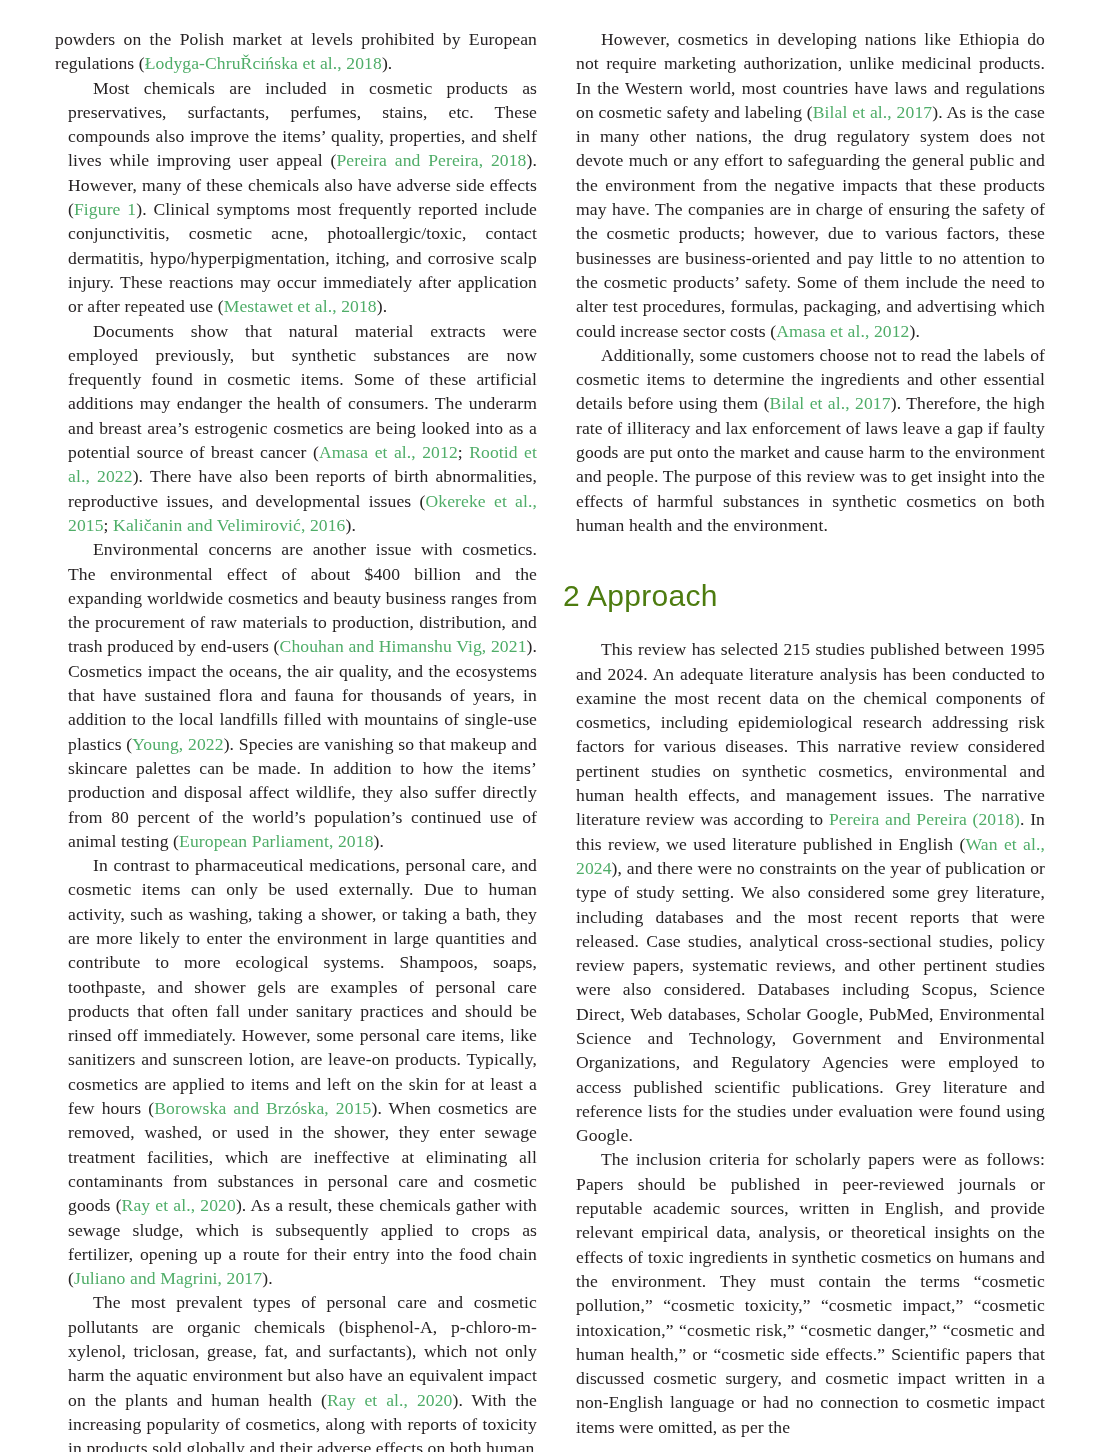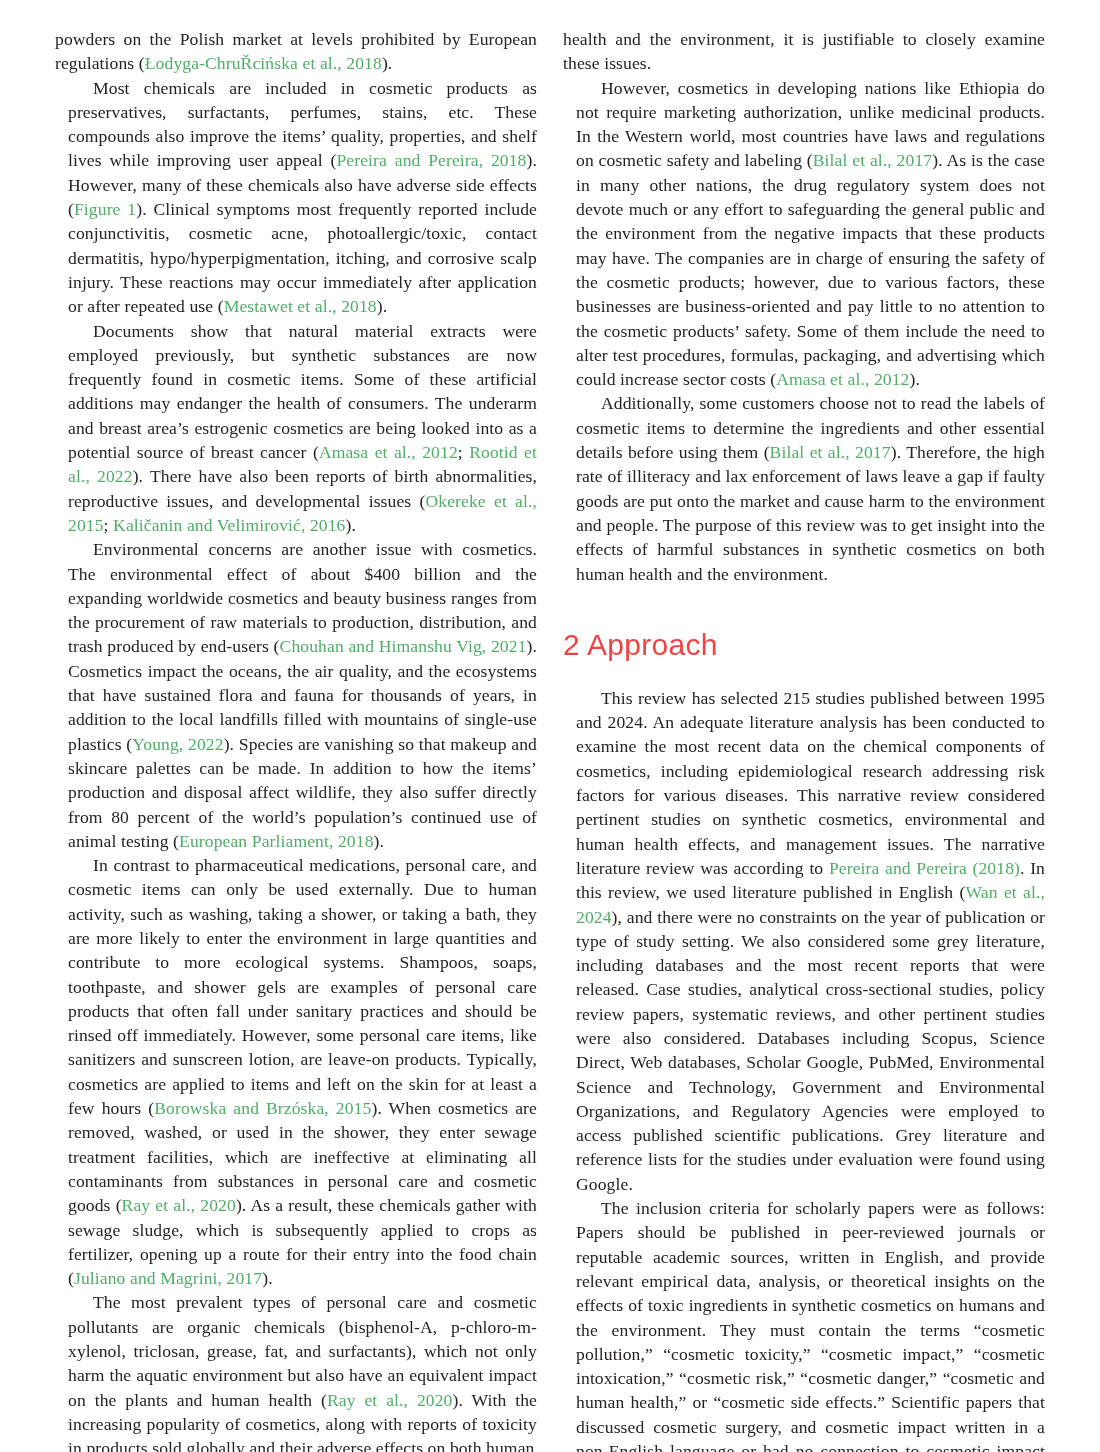--- a/index.html
+++ b/index.html
@@ -39,40 +39,39 @@
     margin-left: 13px;
   }
   .cite {
     color: #4fad68;
   }
   h2.section-heading {
     font-family: "Liberation Sans", sans-serif;
     font-weight: 500;
     font-size: 30px;
     line-height: 36px;
-    color: #ef4444;
+    color: #4d7c0f;
     margin: 41px 0 23px 0;
     letter-spacing: 0.3px;
   }
 </style>
 </head>
 <body>
 
 <div class="page">
   <div class="col" id="left-col">
       <p class="para"><span>powders on the Polish market at levels prohibited by European regulations (</span><span class="cite">Łodyga-ChruŘcińska et al., 2018</span><span>).</span></p>
       <p class="para indent"><span>Most chemicals are included in cosmetic products as preservatives, surfactants, perfumes, stains, etc. These compounds also improve the items’ quality, properties, and shelf lives while improving user appeal (</span><span class="cite">Pereira and Pereira, 2018</span><span>). However, many of these chemicals also have adverse side effects (</span><span class="cite">Figure 1</span><span>). Clinical symptoms most frequently reported include conjunctivitis, cosmetic acne, photoallergic/toxic, contact dermatitis, hypo/hyperpigmentation, itching, and corrosive scalp injury. These reactions may occur immediately after application or after repeated use (</span><span class="cite">Mestawet et al., 2018</span><span>).</span></p>
       <p class="para indent"><span>Documents show that natural material extracts were employed previously, but synthetic substances are now frequently found in cosmetic items. Some of these artificial additions may endanger the health of consumers. The underarm and breast area’s estrogenic cosmetics are being looked into as a potential source of breast cancer (</span><span class="cite">Amasa et al., 2012</span><span>; </span><span class="cite">Rootid et al., 2022</span><span>). There have also been reports of birth abnormalities, reproductive issues, and developmental issues (</span><span class="cite">Okereke et al., 2015</span><span>; </span><span class="cite">Kaličanin and Velimirović, 2016</span><span>).</span></p>
       <p class="para indent"><span>Environmental concerns are another issue with cosmetics. The environmental effect of about $400 billion and the expanding worldwide cosmetics and beauty business ranges from the procurement of raw materials to production, distribution, and trash produced by end-users (</span><span class="cite">Chouhan and Himanshu Vig, 2021</span><span>). Cosmetics impact the oceans, the air quality, and the ecosystems that have sustained flora and fauna for thousands of years, in addition to the local landfills filled with mountains of single-use plastics (</span><span class="cite">Young, 2022</span><span>). Species are vanishing so that makeup and skincare palettes can be made. In addition to how the items’ production and disposal affect wildlife, they also suffer directly from 80 percent of the world’s population’s continued use of animal testing (</span><span class="cite">European Parliament, 2018</span><span>).</span></p>
       <p class="para indent"><span>In contrast to pharmaceutical medications, personal care, and cosmetic items can only be used externally. Due to human activity, such as washing, taking a shower, or taking a bath, they are more likely to enter the environment in large quantities and contribute to more ecological systems. Shampoos, soaps, toothpaste, and shower gels are examples of personal care products that often fall under sanitary practices and should be rinsed off immediately. However, some personal care items, like sanitizers and sunscreen lotion, are leave-on products. Typically, cosmetics are applied to items and left on the skin for at least a few hours (</span><span class="cite">Borowska and Brzóska, 2015</span><span>). When cosmetics are removed, washed, or used in the shower, they enter sewage treatment facilities, which are ineffective at eliminating all contaminants from substances in personal care and cosmetic goods (</span><span class="cite">Ray et al., 2020</span><span>). As a result, these chemicals gather with sewage sludge, which is subsequently applied to crops as fertilizer, opening up a route for their entry into the food chain (</span><span class="cite">Juliano and Magrini, 2017</span><span>).</span></p>
       <p class="para indent"><span>The most prevalent types of personal care and cosmetic pollutants are organic chemicals (bisphenol-A, p-chloro-m-xylenol, triclosan, grease, fat, and surfactants), which not only harm the aquatic environment but also have an equivalent impact on the plants and human health (</span><span class="cite">Ray et al., 2020</span><span>). With the increasing popularity of cosmetics, along with reports of toxicity in products sold globally and their adverse effects on both human</span></p>
     </div>
   <div class="col" id="right-col">
     <div id="right-before">
-        <p class="para"><span>health and the environment, it is justifiable to closely examine these issues.</span></p>
         <p class="para indent"><span>However, cosmetics in developing nations like Ethiopia do not require marketing authorization, unlike medicinal products. In the Western world, most countries have laws and regulations on cosmetic safety and labeling (</span><span class="cite">Bilal et al., 2017</span><span>). As is the case in many other nations, the drug regulatory system does not devote much or any effort to safeguarding the general public and the environment from the negative impacts that these products may have. The companies are in charge of ensuring the safety of the cosmetic products; however, due to various factors, these businesses are business-oriented and pay little to no attention to the cosmetic products’ safety. Some of them include the need to alter test procedures, formulas, packaging, and advertising which could increase sector costs (</span><span class="cite">Amasa et al., 2012</span><span>).</span></p>
         <p class="para indent"><span>Additionally, some customers choose not to read the labels of cosmetic items to determine the ingredients and other essential details before using them (</span><span class="cite">Bilal et al., 2017</span><span>). Therefore, the high rate of illiteracy and lax enforcement of laws leave a gap if faulty goods are put onto the market and cause harm to the environment and people. The purpose of this review was to get insight into the effects of harmful substances in synthetic cosmetics on both human health and the environment.</span></p>
       </div>
     <h2 class="section-heading">2 Approach</h2>
     <div id="right-after">
         <p class="para indent"><span>This review has selected 215 studies published between 1995 and 2024. An adequate literature analysis has been conducted to examine the most recent data on the chemical components of cosmetics, including epidemiological research addressing risk factors for various diseases. This narrative review considered pertinent studies on synthetic cosmetics, environmental and human health effects, and management issues. The narrative literature review was according to </span><span class="cite">Pereira and Pereira (2018)</span><span>. In this review, we used literature published in English (</span><span class="cite">Wan et al., 2024</span><span>), and there were no constraints on the year of publication or type of study setting. We also considered some grey literature, including databases and the most recent reports that were released. Case studies, analytical cross-sectional studies, policy review papers, systematic reviews, and other pertinent studies were also considered. Databases including Scopus, Science Direct, Web databases, Scholar Google, PubMed, Environmental Science and Technology, Government and Environmental Organizations, and Regulatory Agencies were employed to access published scientific publications. Grey literature and reference lists for the studies under evaluation were found using Google.</span></p>
         <p class="para indent"><span>The inclusion criteria for scholarly papers were as follows: Papers should be published in peer-reviewed journals or reputable academic sources, written in English, and provide relevant empirical data, analysis, or theoretical insights on the effects of toxic ingredients in synthetic cosmetics on humans and the environment. They must contain the terms “cosmetic pollution,” “cosmetic toxicity,” “cosmetic impact,” “cosmetic intoxication,” “cosmetic risk,” “cosmetic danger,” “cosmetic and human health,” or “cosmetic side effects.” Scientific papers that discussed cosmetic surgery, and cosmetic impact written in a non-English language or had no connection to cosmetic impact items were omitted, as per the</span></p>
       </div>
   </div>
 </div>

